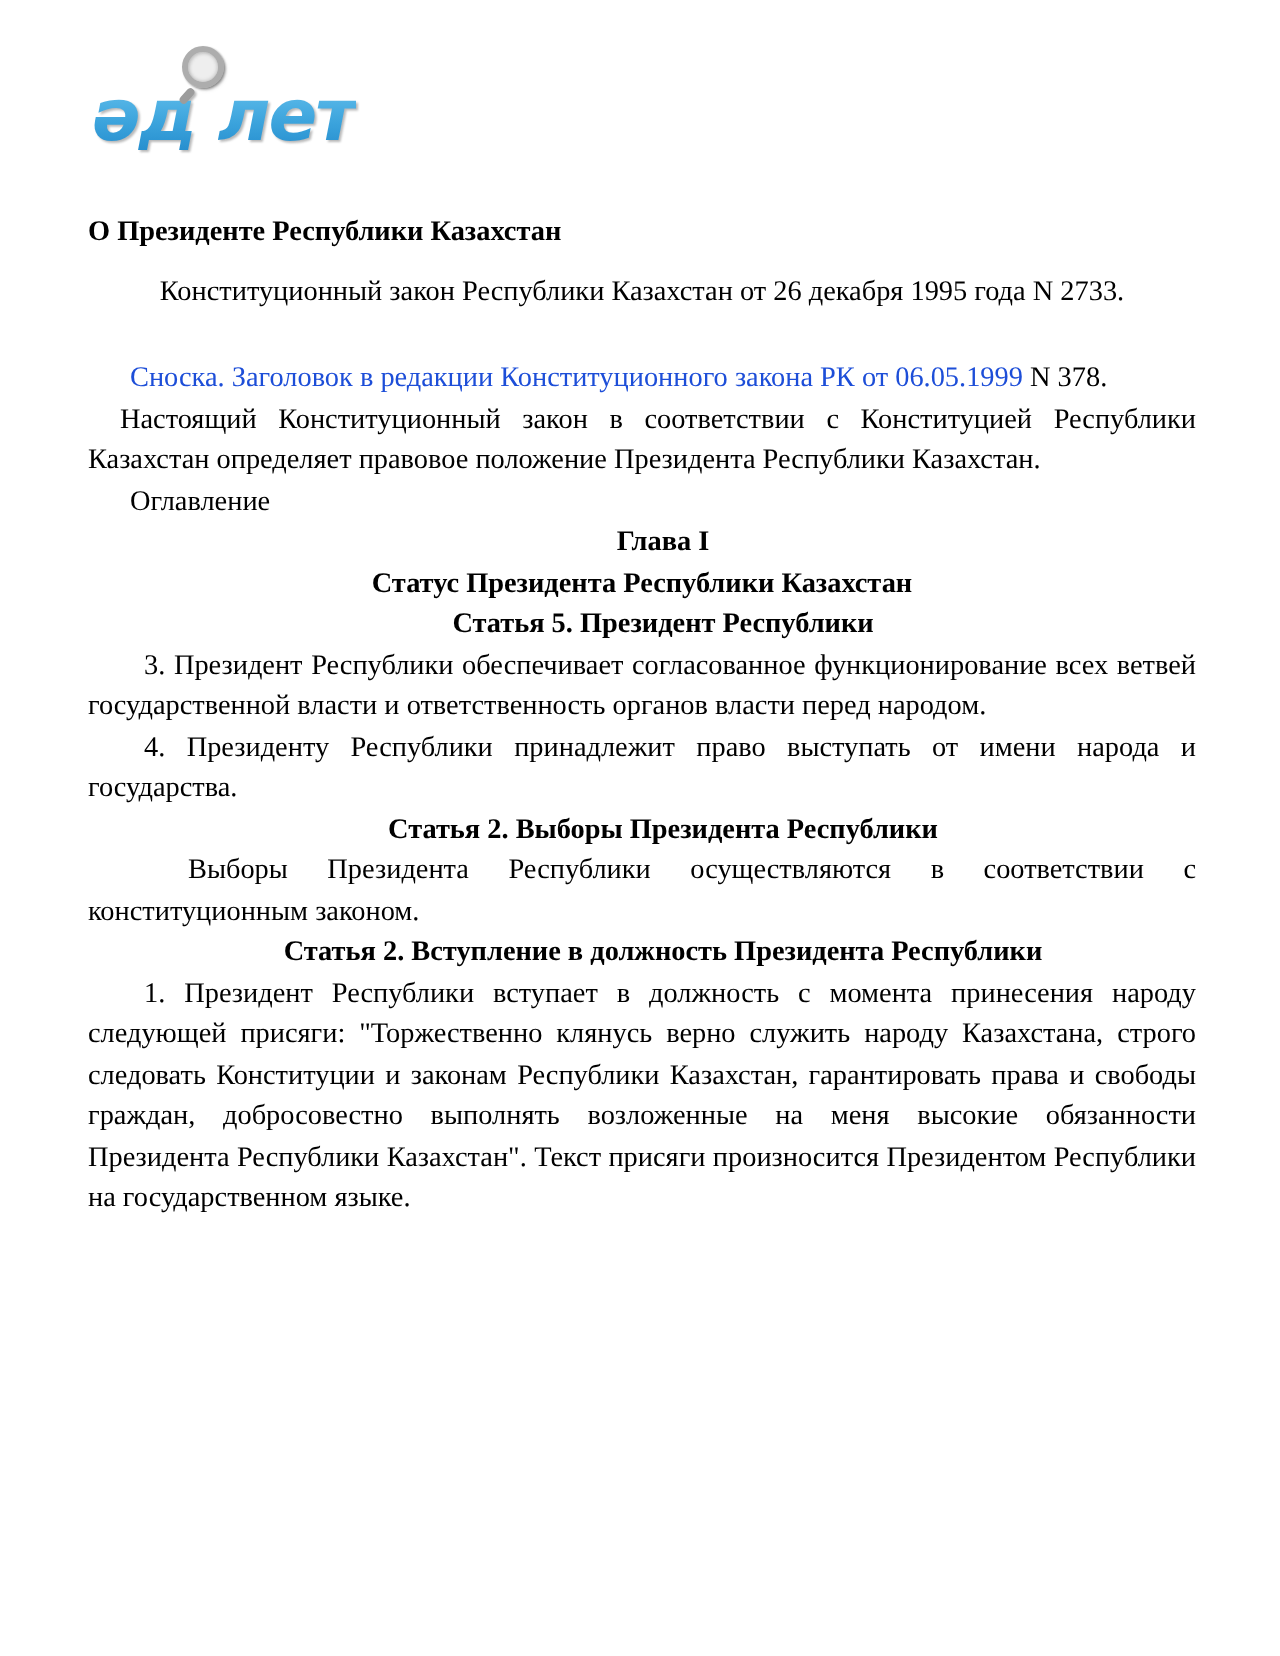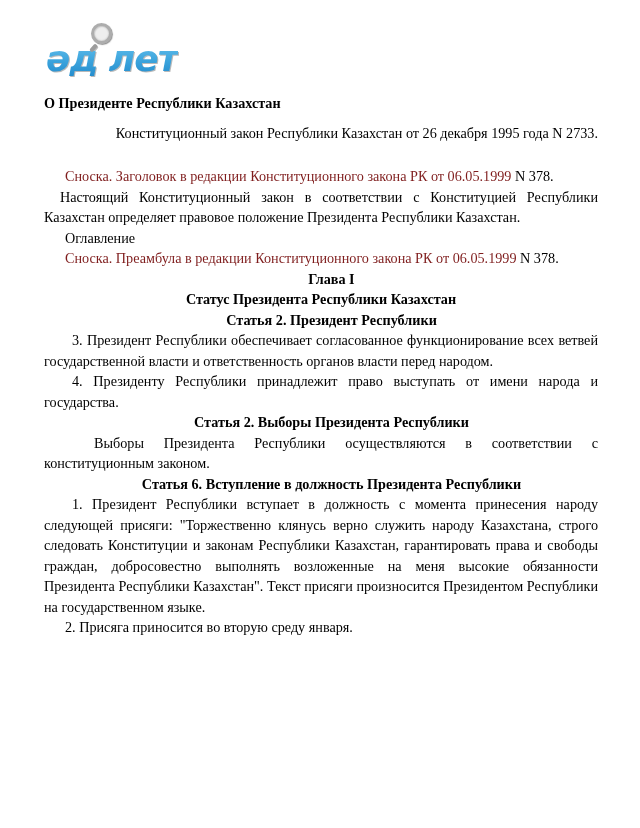--- a/index.html
+++ b/index.html
@@ -52,41 +52,41 @@
     position:absolute;
     width:9px; height:4px;
     background:#9c9c9c;
     border-radius:2px;
     left:-5px; top:20px;
     transform:rotate(-48deg);
   }
 
   
   .doc {
-    margin:9px 42px 0 44px;
+    margin:22px 42px 0 44px;
     width:554px;
     font-family:"Liberation Serif", serif;
     font-size:14.2px;
     line-height:20.5px;
     color:#000000;
     text-align:justify;
   }
   .doc-title {
     font-weight:bold;
     text-align:left;
     margin-bottom:9px;
   }
   .doc-subtitle {
-    text-align:right;
+    text-align:center;
     margin-bottom:23px;
   }
   .block { margin:0; }
   .block.heading { font-weight:bold; text-align:center; }
   .block.footnote { text-align:left; }
-  .red-text { color:#7f1d1d; }
+  .red-text { color:#1d4ed8; }
 
   .indent-none { text-indent:0; }
   .indent-xs  { text-indent:16px; }
   .indent-s   { text-indent:21px; }
   .indent-m   { text-indent:28px; }
   .indent-l   { text-indent:41px; }
   .indent-xl  { text-indent:50px; }
 </style>
 </head>
 <body>
@@ -97,27 +97,25 @@
     <span class="logo-text"><span>әд</span><span class="mag-wrap"><span class="mag-ring"></span><span>і</span></span><span>лет</span></span>
   </div>
 
   <div class="doc">
     <div class="doc-title">О Президенте Республики Казахстан</div>
     <div class="doc-subtitle">Конституционный закон Республики Казахстан от 26 декабря 1995 года N 2733.</div>
     <div id="doc-blocks">
         <div class="block footnote indent-s"><span class="red-text">Сноска. Заголовок в редакции Конституционного закона РК от 06.05.1999</span><span> N 378.</span></div>
         <div class="block para indent-xs">Настоящий Конституционный закон в соответствии с Конституцией Республики Казахстан определяет правовое положение Президента Республики Казахстан.</div>
         <div class="block para indent-s">Оглавление</div>
-        <div class="block footnote indent-s"><span class="red-text">Сноска. Преамбула в редакции Конституционного закона РК от 06.05.1999</span><span> N 378.</span></div>
         <div class="block heading indent-s">Глава I</div>
         <div class="block heading indent-none">Статус Президента Республики Казахстан</div>
-        <div class="block heading indent-s">Статья 2. Президент Республики</div>
+        <div class="block heading indent-s">Статья 5. Президент Республики</div>
         <div class="block para indent-m">3. Президент Республики обеспечивает согласованное функционирование всех ветвей государственной власти и ответственность органов власти перед народом.</div>
         <div class="block para indent-m">4. Президенту Республики принадлежит право выступать от имени народа и государства.</div>
         <div class="block heading indent-s">Статья 2. Выборы Президента Республики</div>
         <div class="block para indent-xl">Выборы Президента Республики осуществляются в соответствии с конституционным законом.</div>
-        <div class="block heading indent-s">Статья 6. Вступление в должность Президента Республики</div>
+        <div class="block heading indent-s">Статья 2. Вступление в должность Президента Республики</div>
         <div class="block para indent-m">1. Президент Республики вступает в должность с момента принесения народу следующей присяги: "Торжественно клянусь верно служить народу Казахстана, строго следовать Конституции и законам Республики Казахстан, гарантировать права и свободы граждан, добросовестно выполнять возложенные на меня высокие обязанности Президента Республики Казахстан". Текст присяги произносится Президентом Республики на государственном языке.</div>
-        <div class="block para indent-s">2. Присяга приносится во вторую среду января.</div>
       </div>
   </div>
 
 </div>
 
 </body></html>

